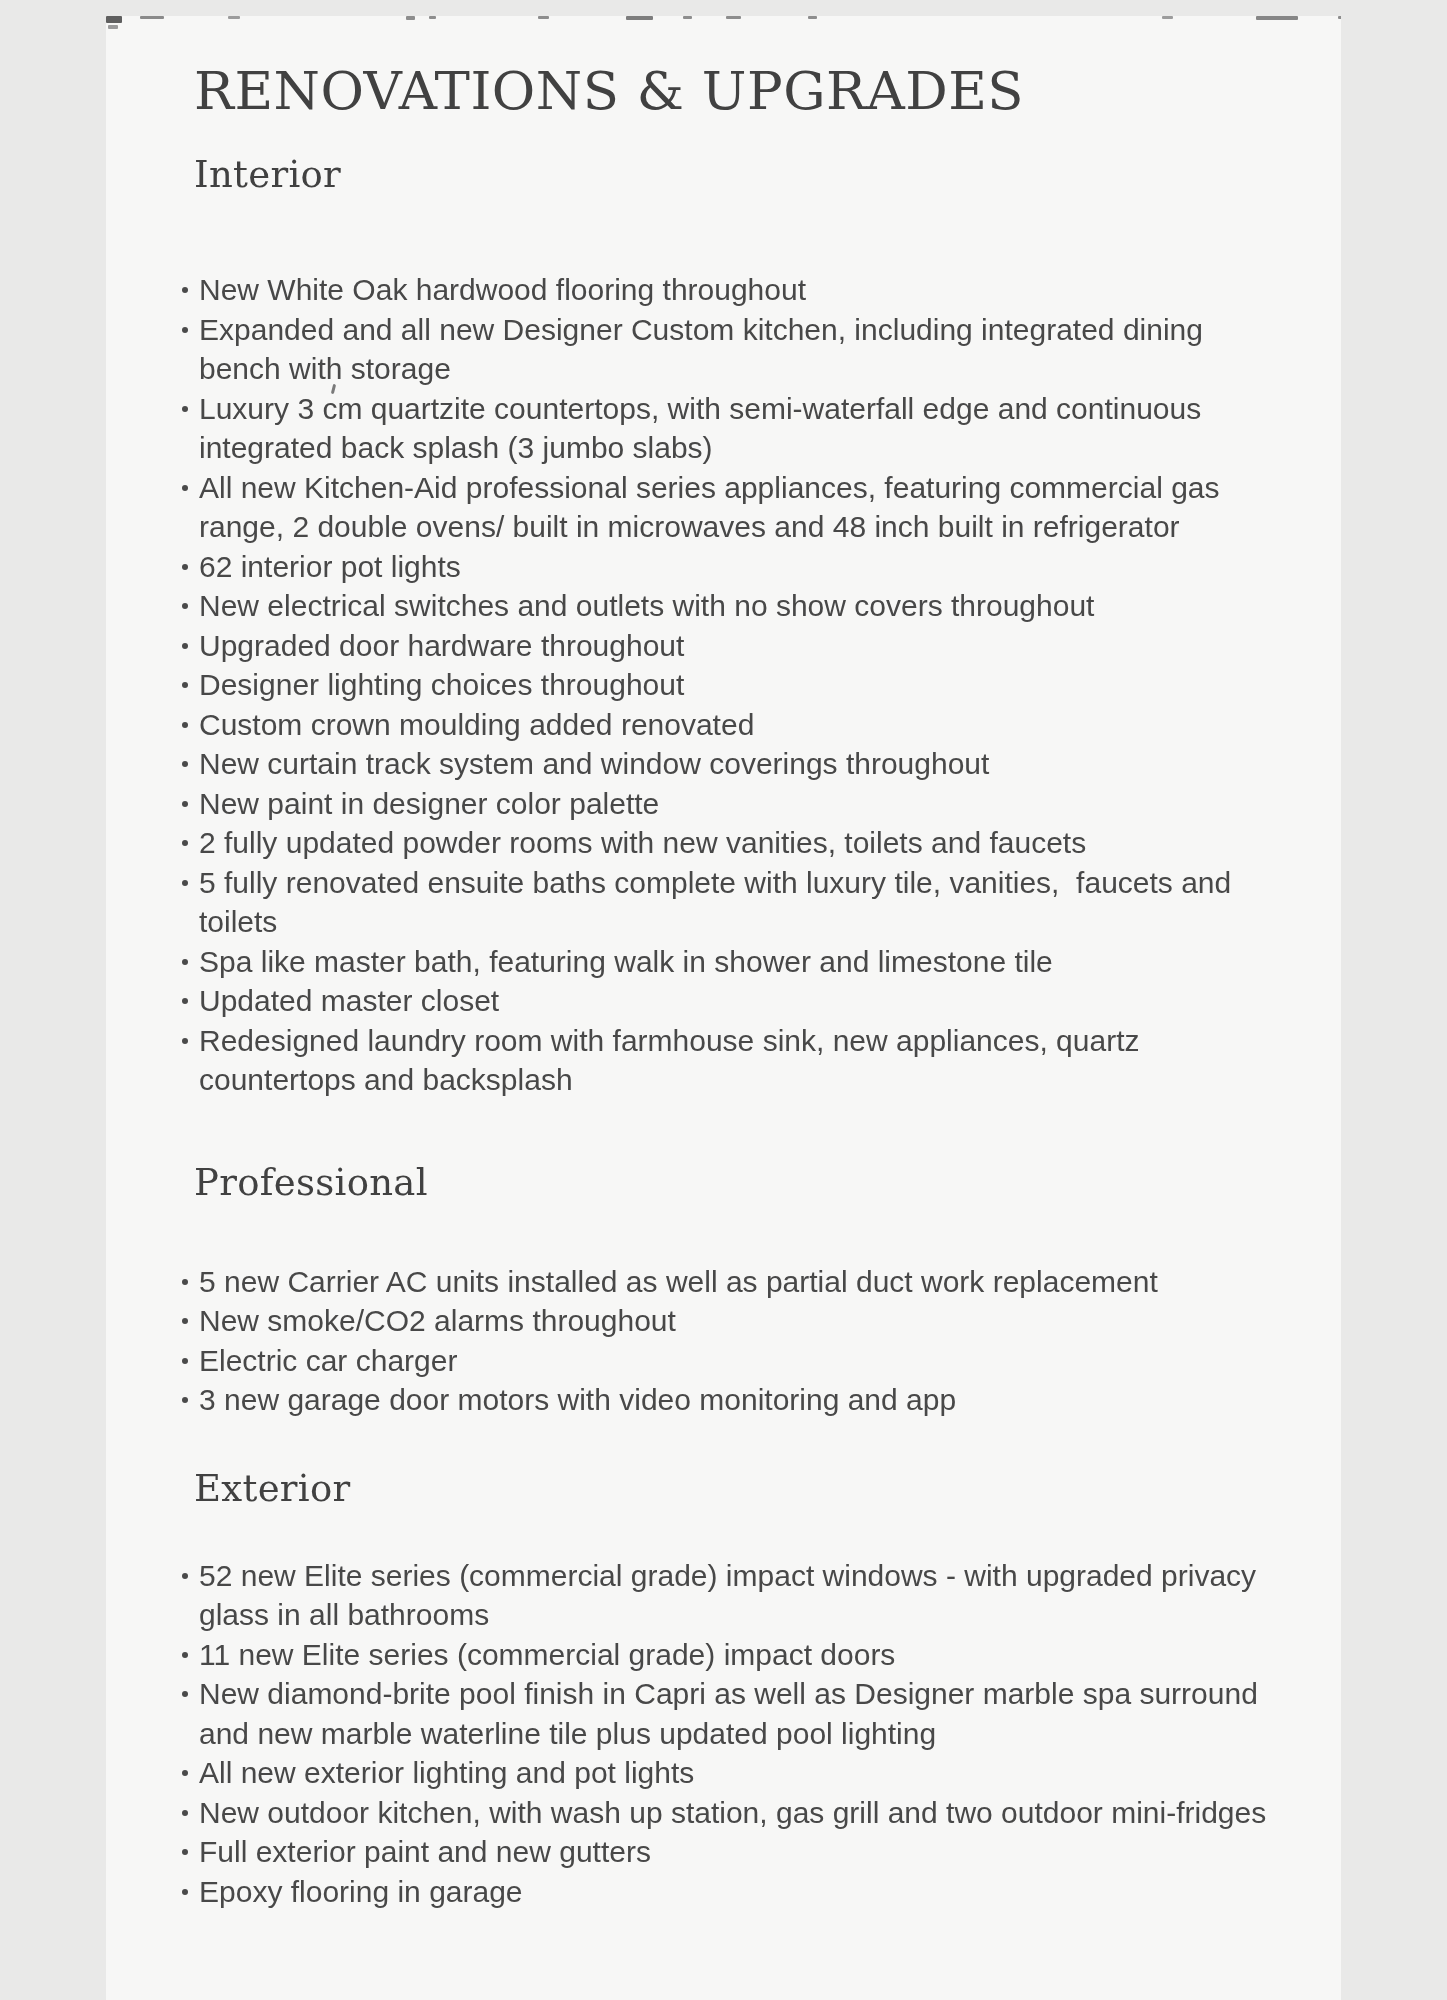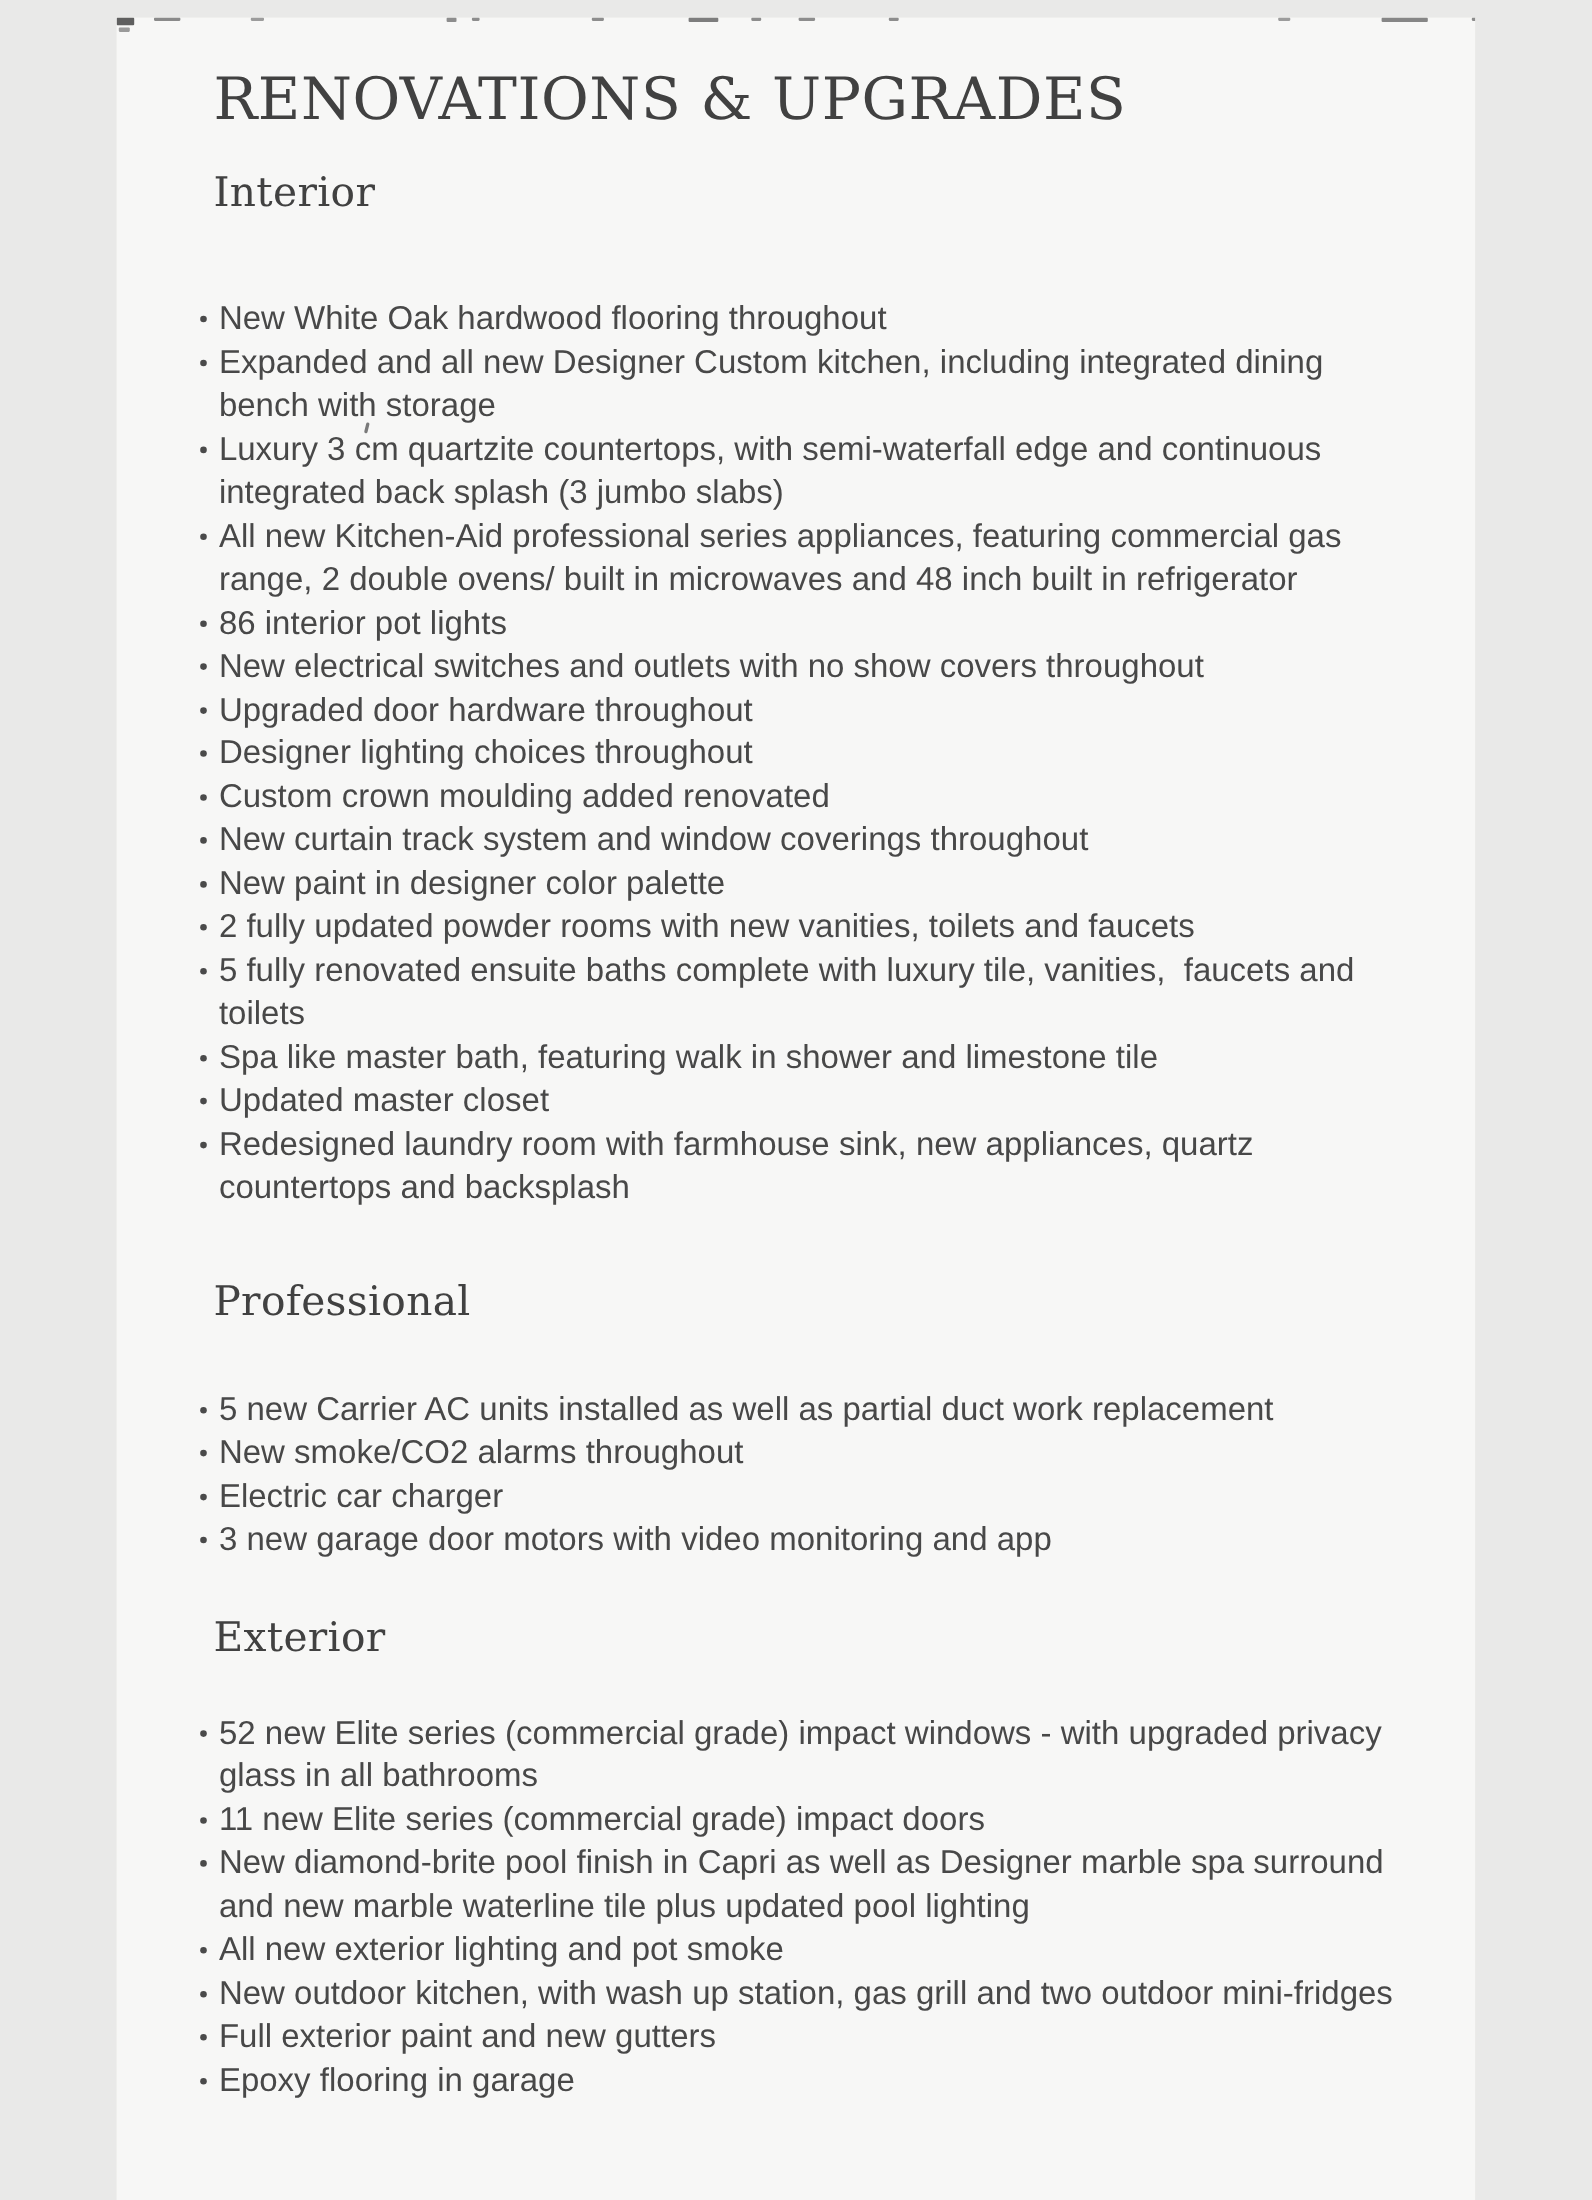--- a/index.html
+++ b/index.html
@@ -121,21 +121,21 @@
   <h1 class="page-title">RENOVATIONS &amp; UPGRADES</h1>
 
   <div id="sections">
       <section class="sec-interior">
         <h2 class="section-heading">Interior</h2>
         <ul class="bullet-list">
           <li class="bullet-item">New White Oak hardwood flooring throughout</li>
           <li class="bullet-item">Expanded and all new Designer Custom kitchen, including integrated dining bench with storage</li>
           <li class="bullet-item">Luxury 3 cm quartzite countertops, with semi-waterfall edge and continuous integrated back splash (3 jumbo slabs)</li>
           <li class="bullet-item">All new Kitchen-Aid professional series appliances, featuring commercial gas range, 2 double ovens/ built in microwaves and 48 inch built in refrigerator</li>
-          <li class="bullet-item">86 interior pot lights</li>
+          <li class="bullet-item">62 interior pot lights</li>
           <li class="bullet-item">New electrical switches and outlets with no show covers throughout</li>
           <li class="bullet-item">Upgraded door hardware throughout</li>
           <li class="bullet-item">Designer lighting choices throughout</li>
           <li class="bullet-item">Custom crown moulding added renovated</li>
           <li class="bullet-item">New curtain track system and window coverings throughout</li>
           <li class="bullet-item">New paint in designer color palette</li>
           <li class="bullet-item">2 fully updated powder rooms with new vanities, toilets and faucets</li>
           <li class="bullet-item">5 fully renovated ensuite baths complete with luxury tile, vanities,  faucets and toilets</li>
           <li class="bullet-item">Spa like master bath, featuring walk in shower and limestone tile</li>
           <li class="bullet-item">Updated master closet</li>
@@ -150,20 +150,20 @@
           <li class="bullet-item">Electric car charger</li>
           <li class="bullet-item">3 new garage door motors with video monitoring and app</li>
         </ul>
       </section>
       <section class="sec-exterior">
         <h2 class="section-heading">Exterior</h2>
         <ul class="bullet-list">
           <li class="bullet-item">52 new Elite series (commercial grade) impact windows - with upgraded privacy glass in all bathrooms</li>
           <li class="bullet-item">11 new Elite series (commercial grade) impact doors</li>
           <li class="bullet-item">New diamond-brite pool finish in Capri as well as Designer marble spa surround and new marble waterline tile plus updated pool lighting</li>
-          <li class="bullet-item">All new exterior lighting and pot smoke</li>
+          <li class="bullet-item">All new exterior lighting and pot lights</li>
           <li class="bullet-item">New outdoor kitchen, with wash up station, gas grill and two outdoor mini-fridges</li>
           <li class="bullet-item">Full exterior paint and new gutters</li>
           <li class="bullet-item">Epoxy flooring in garage</li>
         </ul>
       </section>
     </div>
 </div>
 
 </body></html>

